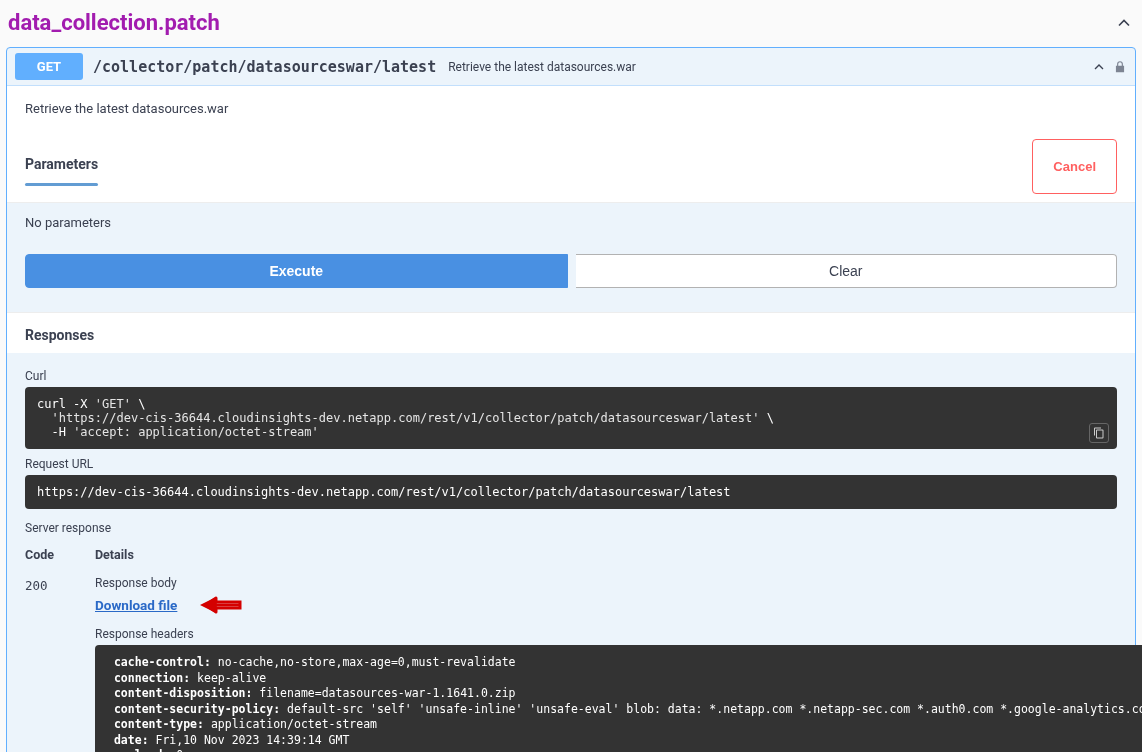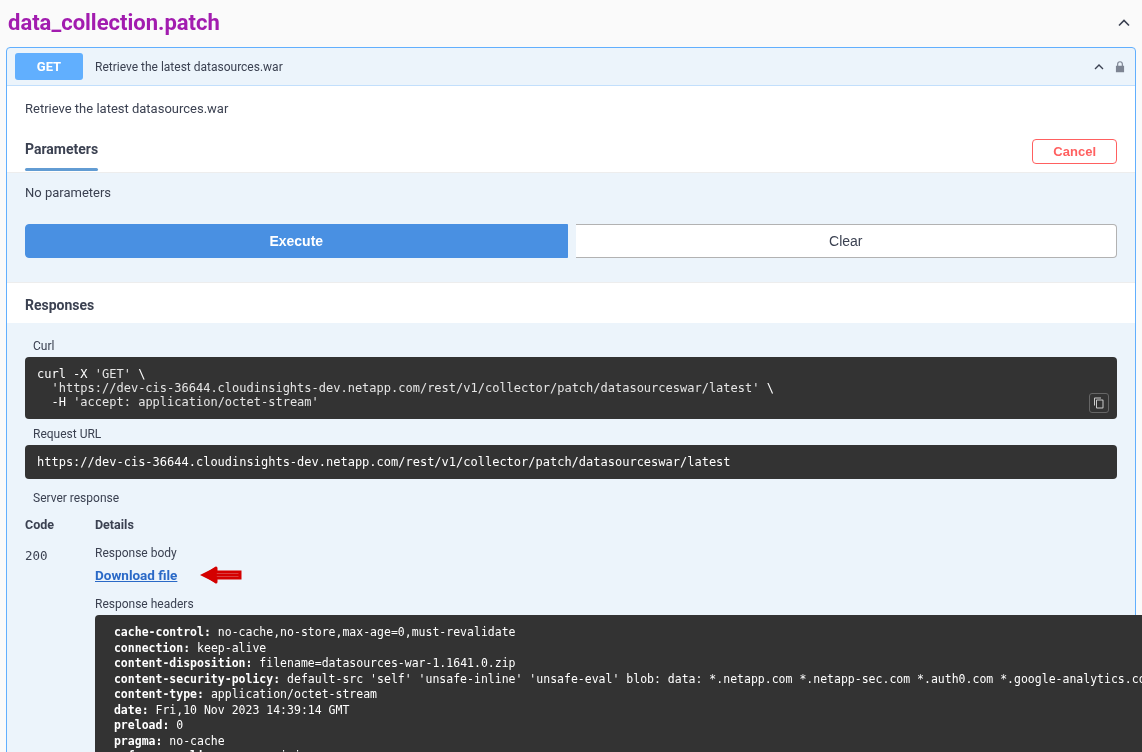--- a/index.html
+++ b/index.html
@@ -102,21 +102,21 @@
     left:0;bottom:-8px;
     width:100%;
     height:3px;
     background:#629cd3;
     border-radius:2px;
   }
   .cancel-btn {
     border: 1px solid #ff6060;
     color: #ff6060;
     background: transparent;
-    padding: 4px 20px;
+    padding: 19px 20px;
     border-radius: 4px;
     font-size: 13px;
     font-weight: 600;
     cursor: pointer;
   }
   .no-params {
     padding: 12px 18px 24px 18px;
     font-size: 13px;
     color: #3b4151;
     background: #ecf4fb;
@@ -156,21 +156,21 @@
     border-top: 1px solid rgba(0,0,0,.07);
     background: #fff;
   }
   .resp-body {
     padding: 8px 18px 18px 18px;
     background: #ecf4fb;
   }
   .small-hdr {
     font-size: 12px;
     color: #3b4151;
-    margin: 8px 0 4px 8px;
+    margin: 8px 0 4px 0;
   }
   .dark-block {
     background: #333333;
     color: #fff;
     font-family: monospace;
     font-size: 12px;
     padding: 10px 12px;
     border-radius: 4px;
     white-space: pre;
     overflow-x: auto;
@@ -242,20 +242,21 @@
 <div class="tag-header">
   <h2>data_collection.patch</h2>
   <svg class="chevron-up" viewBox="0 0 24 24">
       <polyline points="6 15 12 9 18 15"></polyline>
     </svg>
 </div>
 
 <div class="opblock-container">
   <div class="opblock-summary">
     <span class="method-badge">GET</span>
+    <span class="path">/collector/patch/datasourceswar/latest</span>
     <span class="summary-desc">Retrieve the latest datasources.war</span>
     <span class="right-icons">
       <svg class="chevron-up" style="width:16px;height:16px;stroke:#3b4151" viewBox="0 0 24 24">
           <polyline points="6 15 12 9 18 15"></polyline>
         </svg>
       <svg class="lock-icon-svg" viewBox="0 0 24 24">
           <path d="M17 10V7a5 5 0 0 0-10 0v3H5v11h14V10h-2zm-8-3a3 3 0 0 1 6 0v3H9V7z"></path>
         </svg>
     </span>
   </div>

